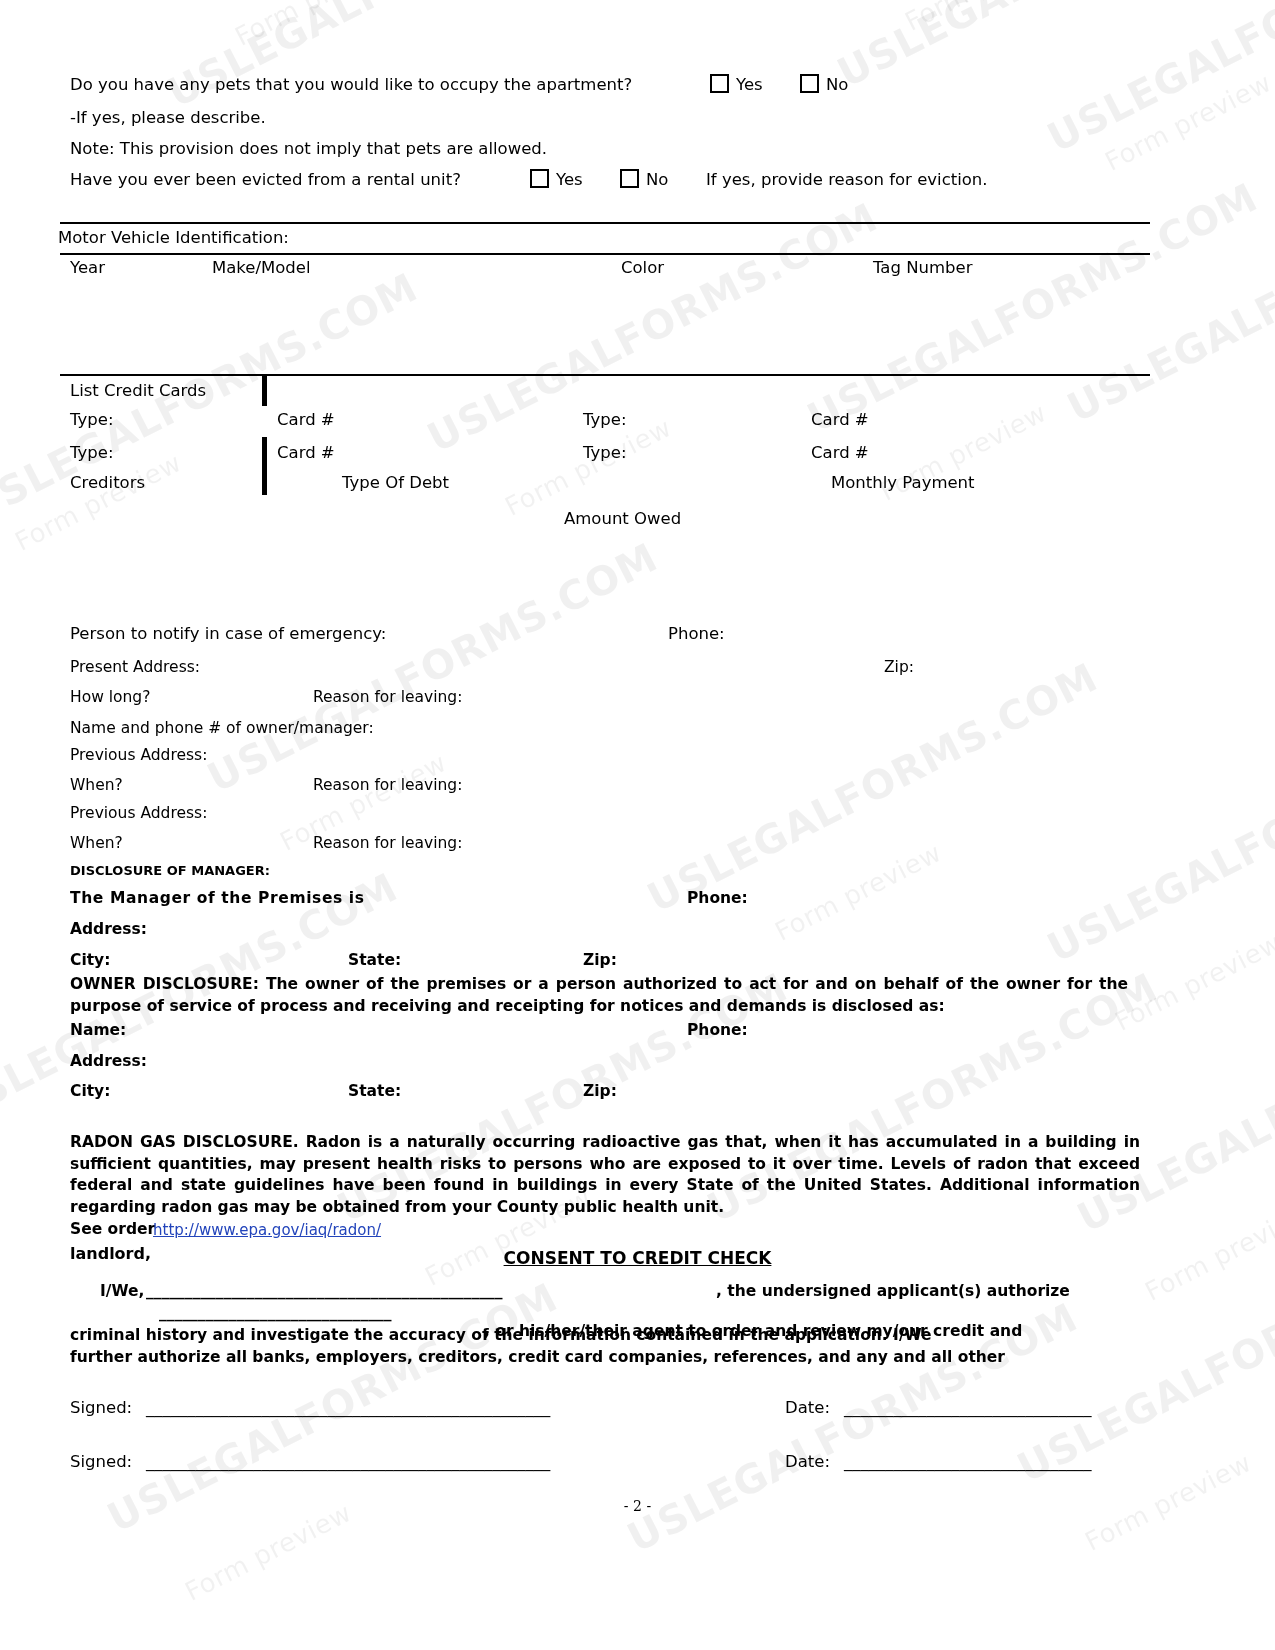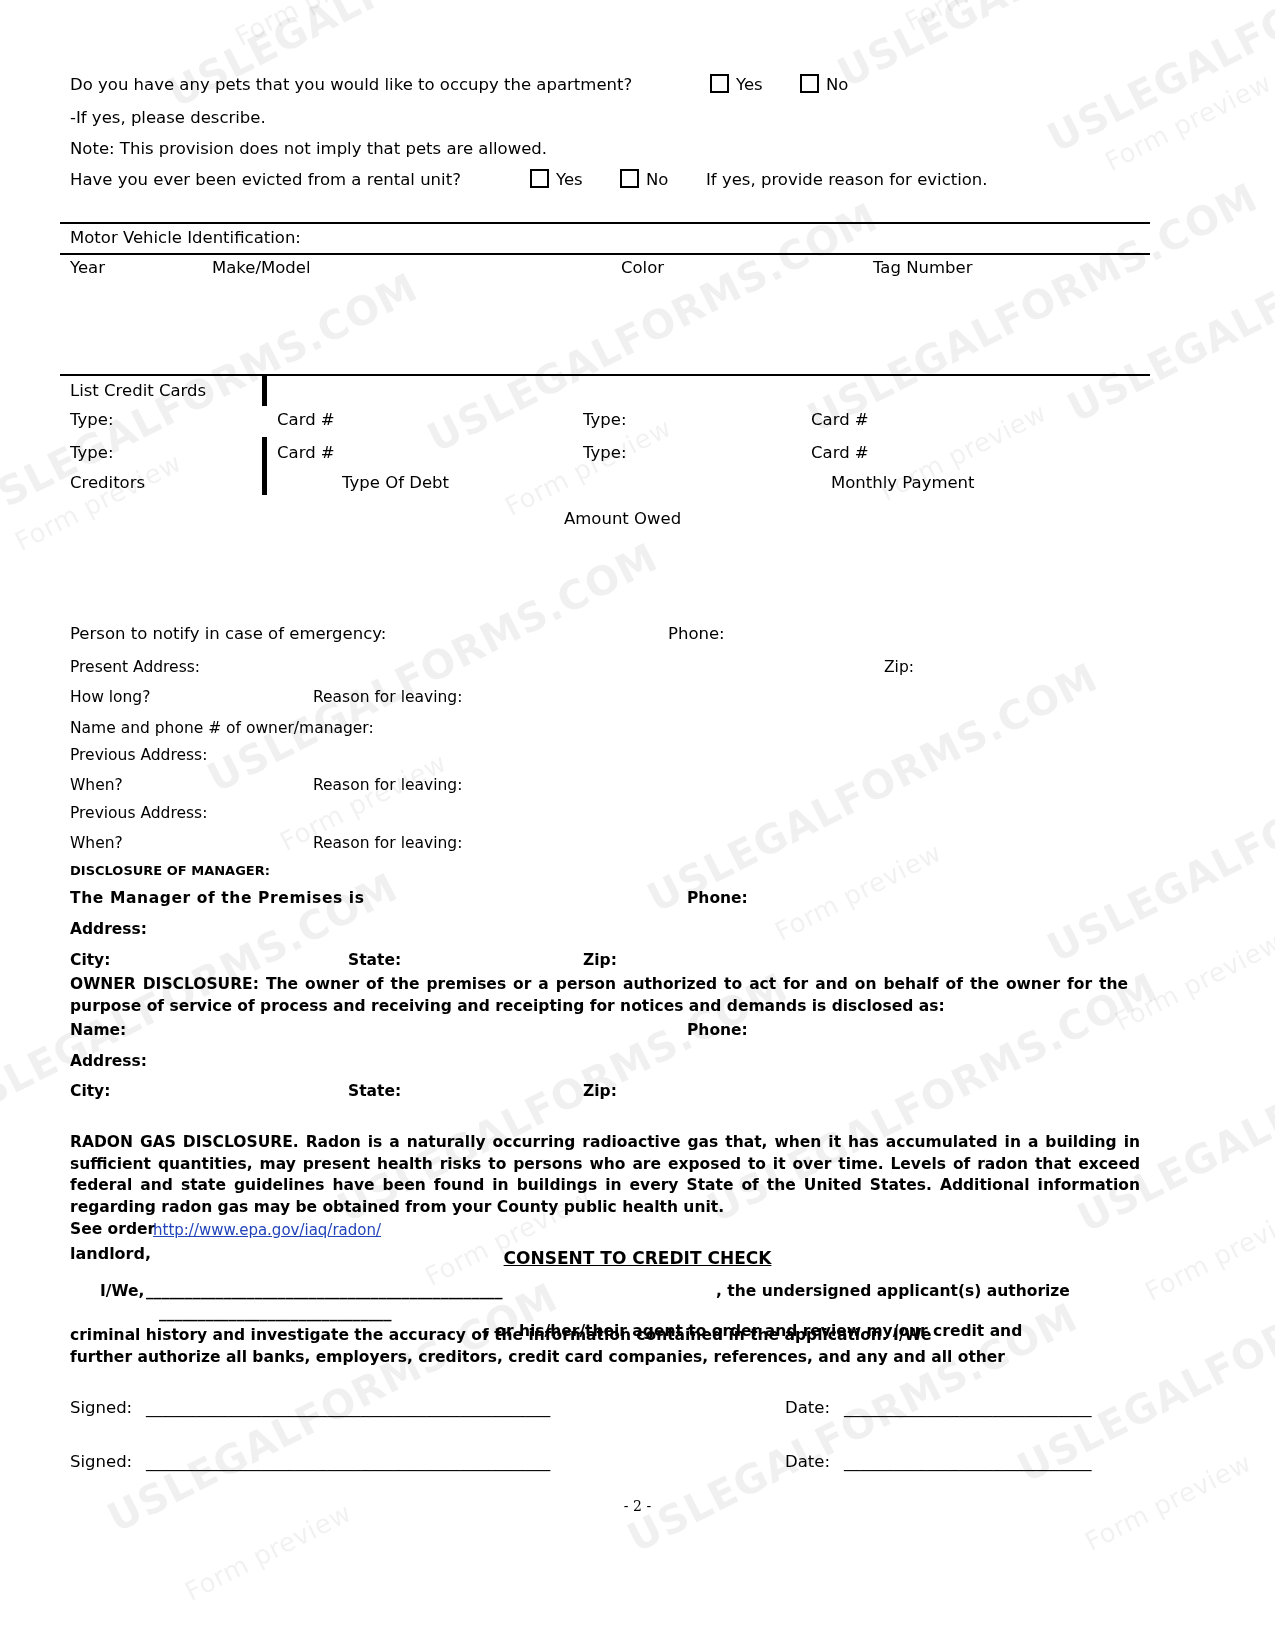--- a/index.html
+++ b/index.html
@@ -179,21 +179,21 @@
     <div class="line" style="left:70px; top:139px;">Note:  This provision does not imply that pets are allowed.</div>
 
     <div class="line" style="left:70px; top:170px;">Have you ever been evicted from a rental unit?</div>
     <div class="chk" style="left:530px; top:169px;"></div>
     <div class="line" style="left:556px; top:170px;">Yes</div>
     <div class="chk" style="left:620px; top:169px;"></div>
     <div class="line" style="left:646px; top:170px;">No</div>
     <div class="line" style="left:706px; top:170px;">If yes, provide reason for eviction.</div>
 
     <div class="rule" style="left:60px; top:222px; width:1090px;"></div>
-    <div class="line" style="left:70px; top:228px;">Motor Vehicle Identification:</div>
+    <div class="line" style="left:58px; top:228px;">Motor Vehicle Identification:</div>
     <div class="rule" style="left:60px; top:253px; width:1090px;"></div>
 
     <div class="line" style="left:70px; top:258px;">Year</div>
     <div class="line" style="left:212px; top:258px;">Make/Model</div>
     <div class="line" style="left:621px; top:258px;">Color</div>
     <div class="line" style="left:873px; top:258px;">Tag Number</div>
 
     <div class="rule" style="left:60px; top:374px; width:1090px;"></div>
     <div class="line" style="left:70px; top:381px;">List Credit Cards</div>
     <div class="vbar" style="left:262px; top:376px; height:30px;"></div>

